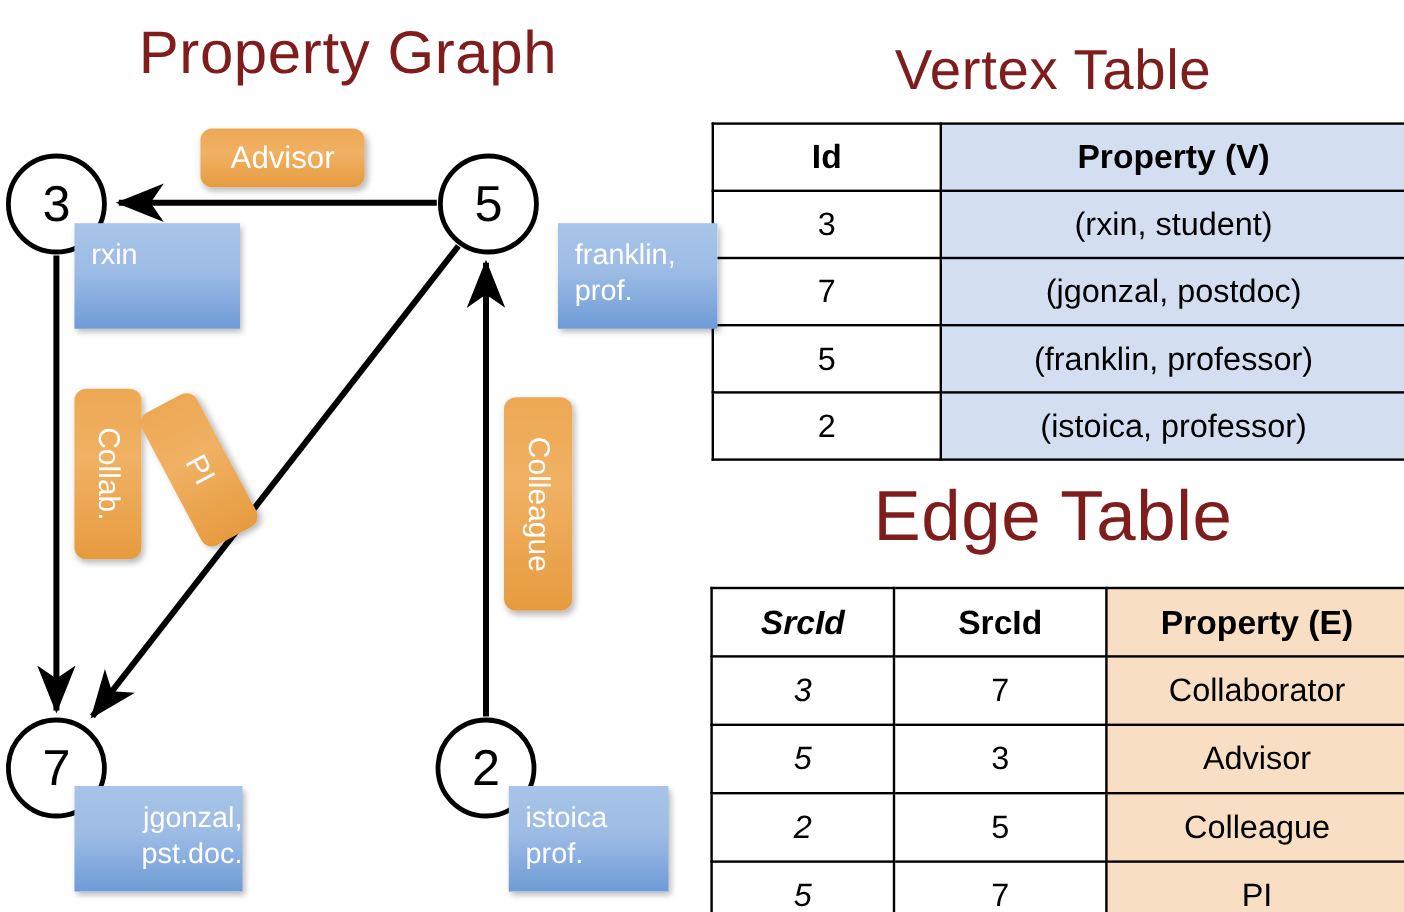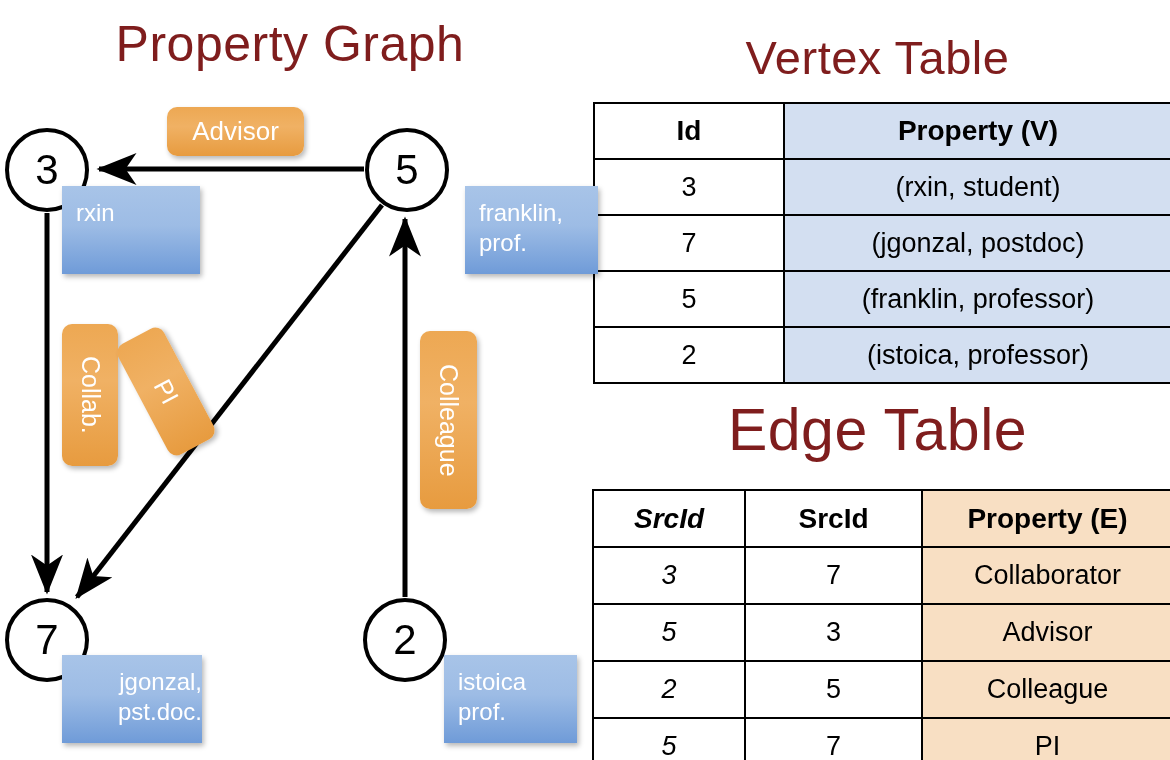--- a/index.html
+++ b/index.html
@@ -88,21 +88,21 @@
     font-family: "Liberation Sans", sans-serif;
     font-weight: 300;
     font-size: 24px;
     line-height: 30px;
     padding: 12px 0 0 14px;
     z-index: 6;
   }
   #prop-box-rxin     { left: 62px;  top: 186px; width: 138px; height: 88px; }
   #prop-box-franklin { left: 424px; top: 186px; width: 133px; height: 88px; margin-left: 41px; }
   #prop-box-jgonzal  { left: 62px;  top: 655px; width: 140px; height: 88px; text-align: right; }
-  #prop-box-istoica  { left: 424px; top: 655px; width: 133px; height: 88px; margin-left: 20px; }
+  #prop-box-istoica  { left: 424px; top: 655px; width: 133px; height: 88px; }
 
   .prop-line { display: block; white-space: nowrap; }
 
   
   .edge-badge {
     position: absolute;
     box-sizing: border-box;
     border-radius: 10px;
     background: linear-gradient(to bottom, #eda853 0%, #f0b164 40%, #e79b3f 100%);
     box-shadow: 2px 3px 5px rgba(0,0,0,0.28);

